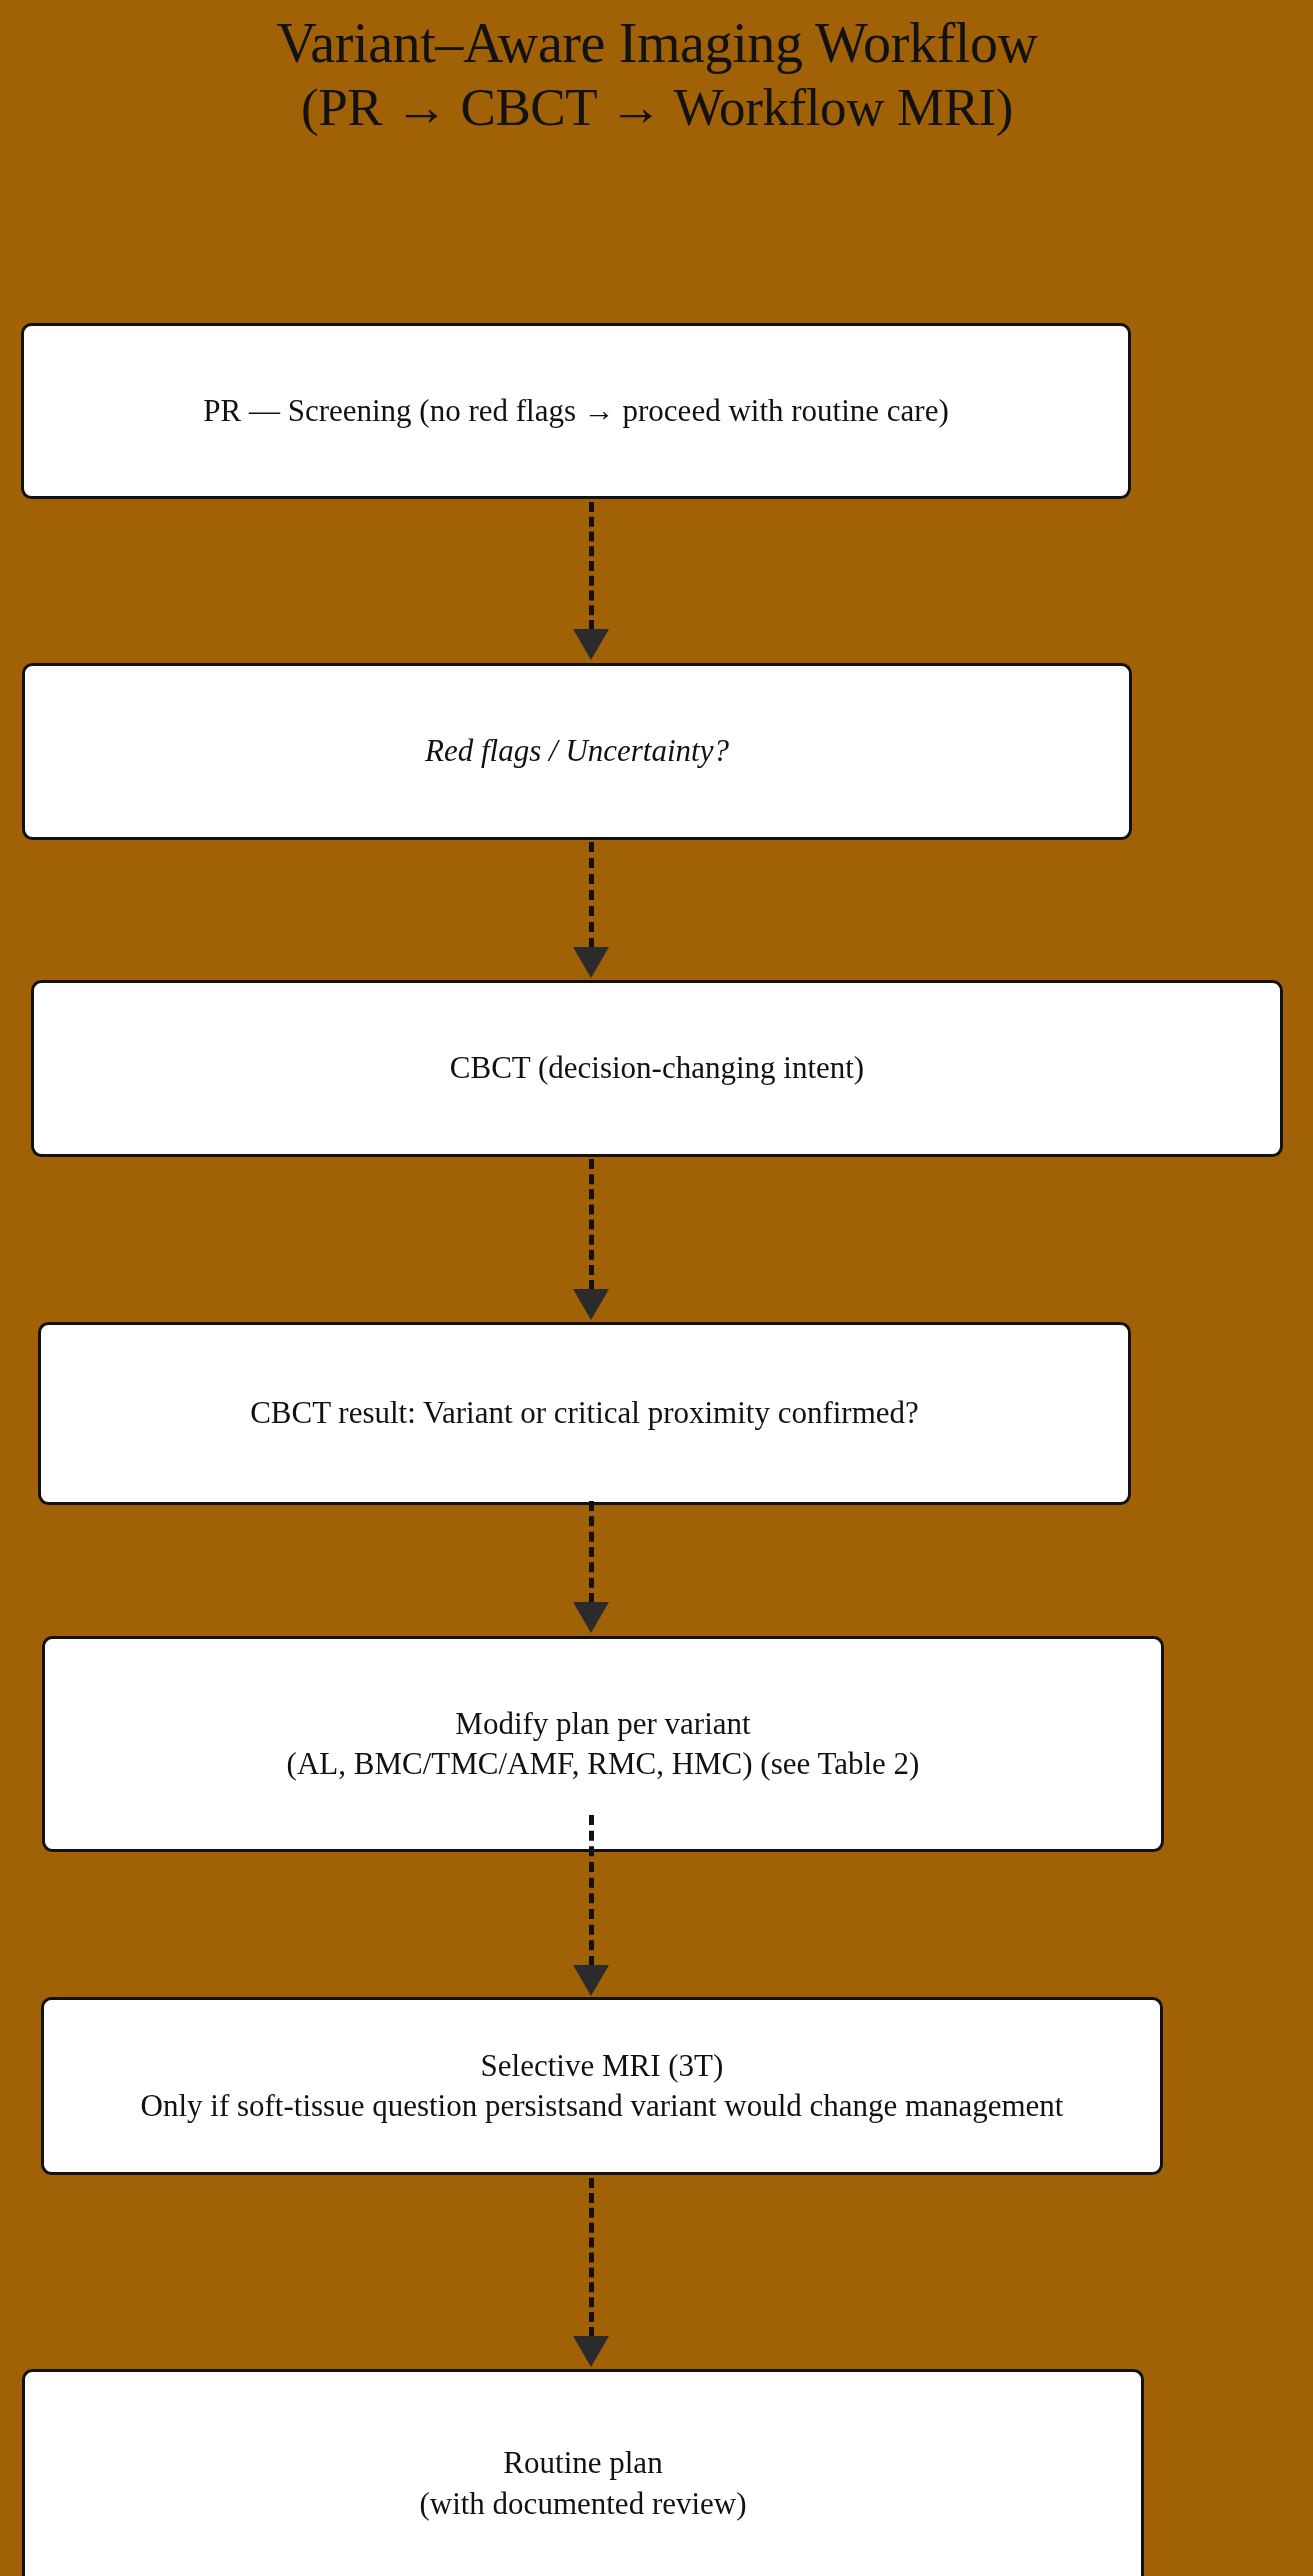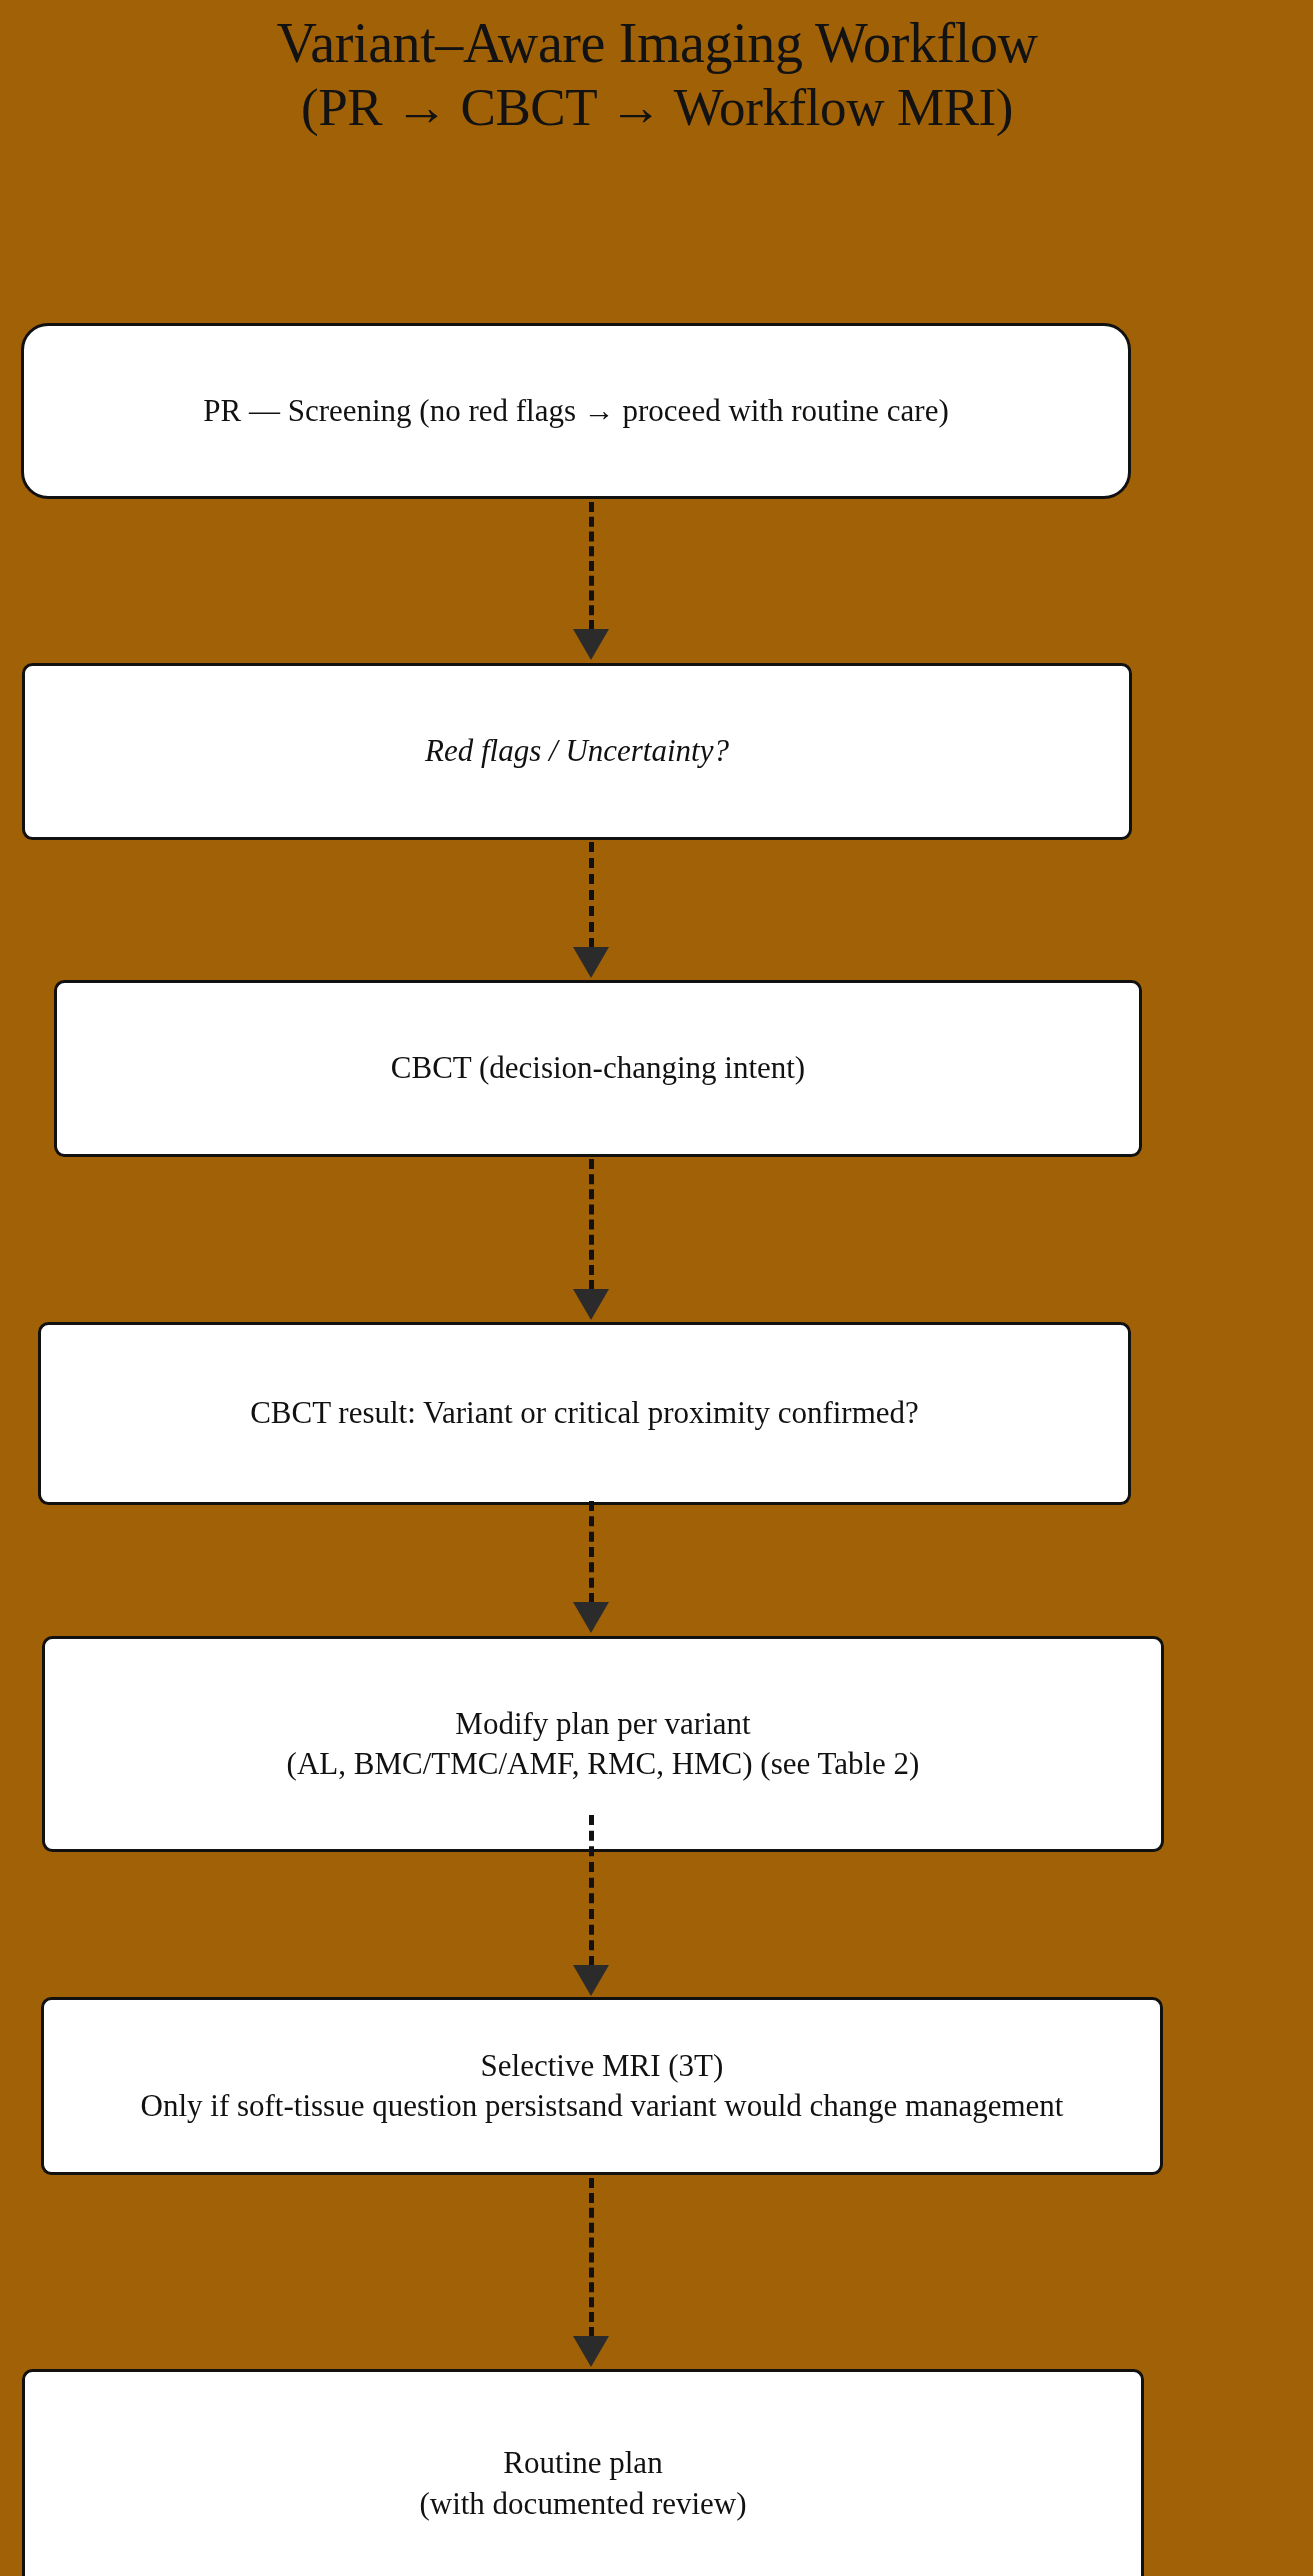--- a/index.html
+++ b/index.html
@@ -60,23 +60,23 @@
     display: block;
     width: 100%;
     padding: 0 19px;
     font-size: 31px;
     line-height: 1.30;
     color: #111111;
     white-space: pre-line;
   }
 
   
-  #node-pr          { left: 21px;  top: 323px;  width: 1110px; height: 176px; border-radius: 27px; }
+  #node-pr          { left: 21px;  top: 323px;  width: 1110px; height: 176px; }
   #node-redflags    { left: 22px;  top: 663px;  width: 1110px; height: 177px; font-style: italic; }
-  #node-cbct        { left: 54px;  top: 980px; width: 1088px; height: 177px; }
+  #node-cbct        { left: 31px;  top: 980px; width: 1252px; height: 177px; }
   #node-cbct-result { left: 38px;  top: 1322px; width: 1093px; height: 183px; }
   #node-modify      { left: 42px;  top: 1636px; width: 1122px; height: 216px; }
   #node-mri         { left: 41px;  top: 1997px; width: 1122px; height: 178px; }
   #node-routine     { left: 22px;  top: 2369px; width: 1122px; height: 229px; }
 
   
   .connector {
     position: absolute;
     left: 573px;
     width: 36px;

